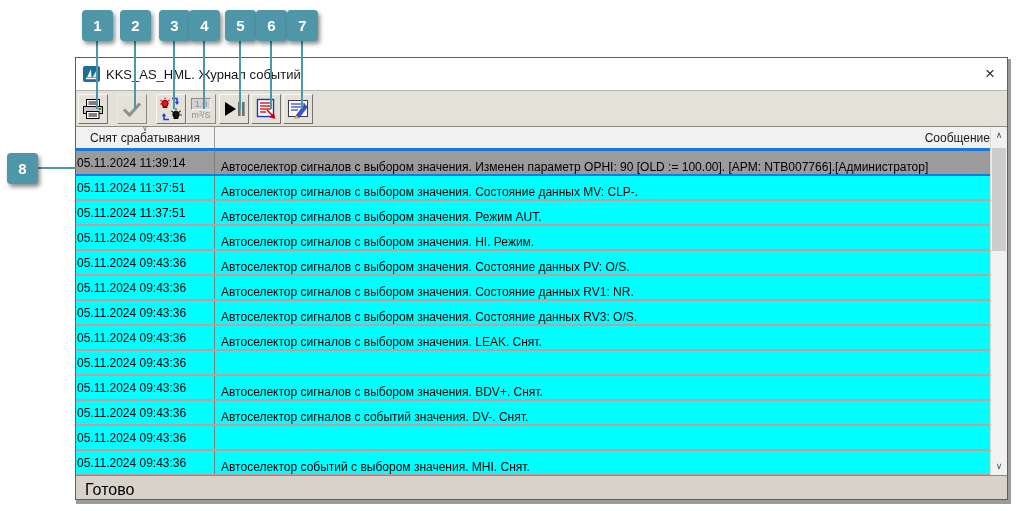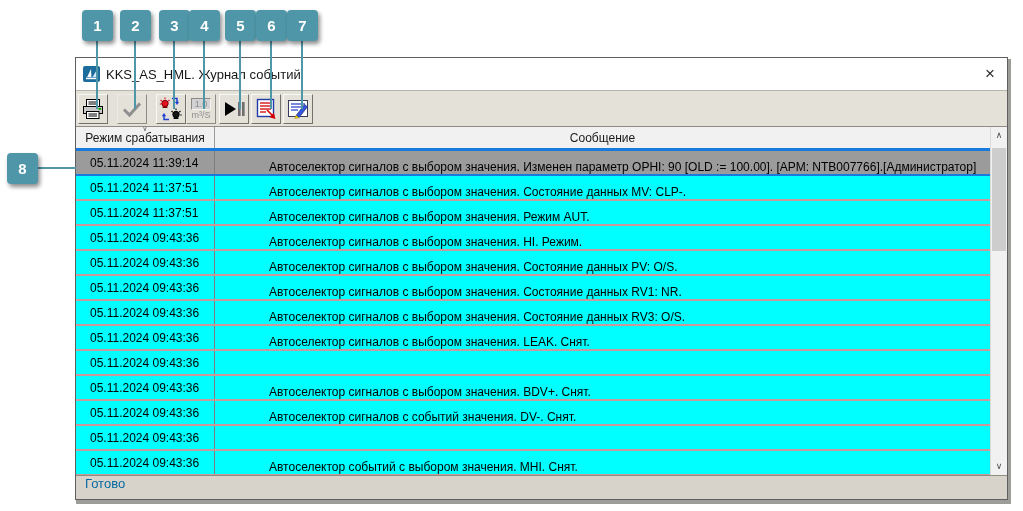--- a/index.html
+++ b/index.html
@@ -49,54 +49,54 @@
 
   
   .table-wrap{flex:1;position:relative;overflow:hidden;background:#fff;}
   .table-inner{position:absolute;left:0;top:0;right:17px;bottom:0;display:flex;flex-direction:column;overflow:hidden;}
   .thead{
     flex:0 0 24px;height:24px;box-sizing:border-box;background:#f1f1f1;
     border-bottom:3px solid #1979dc;display:flex;position:relative;
   }
   .th{display:flex;align-items:center;justify-content:center;font-size:12px;color:#1a1a1a;}
   .th-time{width:139px;flex:0 0 139px;border-right:1px solid #9a9a9a;position:relative;box-sizing:border-box;}
-  .th-msg{flex:1;}
+  .th-msg{flex:1;justify-content:flex-end;}
   .sort-arrow{
     position:absolute;top:-2px;left:50%;transform:translateX(-50%);
     font-size:8px;line-height:8px;color:#6f6f6f;
   }
   .rows{flex:1;overflow:hidden;display:flex;flex-direction:column;}
   .tr{
     flex:0 0 25px;height:25px;box-sizing:border-box;display:flex;font-size:12px;color:#000;
     background:#00ffff;border-bottom:2px solid #c9999b;
   }
   .tr.selected{background:#9b9b9b;border-bottom:2px solid #1979dc;}
   .td-time{
     width:139px;flex:0 0 139px;box-sizing:border-box;border-right:1px solid #7d7d7d;
-    display:flex;align-items:center;padding:0 14px;white-space:nowrap;overflow:hidden;text-align:right;
-  }
-  .td-msg{flex:1;display:flex;align-items:center;padding:16px 6px;white-space:nowrap;overflow:hidden;margin-left:48px;}
+    display:flex;align-items:center;padding:0 1px;white-space:nowrap;overflow:hidden;text-align:right;
+  }
+  .td-msg{flex:1;display:flex;align-items:center;padding:16px 6px;white-space:nowrap;overflow:hidden;}
 
   
   .scrollbar{
     position:absolute;top:0;right:0;bottom:0;width:17px;background:#f1f1f1;
     border-left:1px solid #dadada;box-sizing:border-box;
   }
   .sb-btn{
     position:absolute;left:0;width:100%;height:17px;display:flex;align-items:center;justify-content:center;
     color:#505050;font-size:9px;line-height:9px;
   }
   .sb-up{top:0;}
   .sb-down{bottom:0;}
   .sb-thumb{position:absolute;left:1px;right:1px;top:21px;height:103px;background:#cdcdcd;}
 
   
   .statusbar{
     flex:0 0 24px;height:24px;background:#d7d3cb;border-top:1px solid #8f8c84;
-    display:flex;align-items:flex-start;padding-left:9px;font-size:13px;color:#0369a1;box-sizing:border-box;
+    display:flex;align-items:flex-end;padding-left:9px;font-size:16px;color:#000000;box-sizing:border-box;
   }
 
   
   .callout{
     position:absolute;width:31px;height:31px;border-radius:4px;background:#4f97a8;
     box-shadow:2px 3px 4px rgba(0,0,0,.45);
     color:#fff;font-size:15px;font-weight:bold;
     display:flex;align-items:center;justify-content:center;z-index:30;
   }
   .callout-line{position:absolute;background:#4f97a8;z-index:25;}
@@ -226,21 +226,21 @@
         <polygon points="11,19.5 14,21.8 9.8,22.6" fill="#ffd700" stroke="#a98c00" stroke-width="0.5"></polygon>
       </svg>
     </button>
   </div>
 
   <div class="table-wrap">
     <div class="table-inner">
       <div class="thead">
         <div class="th th-time">
           <span class="sort-arrow">∨</span>
-          <span>Режим срабатывания</span>
+          <span>Снят срабатывания</span>
         </div>
         <div class="th th-msg">
           <span>Сообщение</span>
         </div>
       </div>
       <div class="rows">
           <div class="tr selected">
     <div class="td-time">05.11.2024 11:39:14</div>
     <div class="td-msg">Автоселектор сигналов с выбором значения. Изменен параметр OPHI: 90 [OLD := 100.00]. [АРМ: NTB007766].[Администратор]</div>
   </div>

